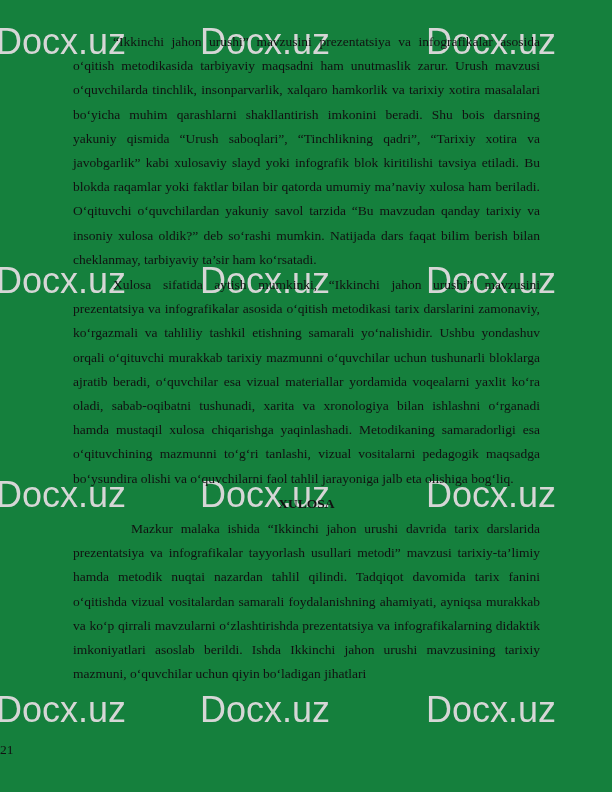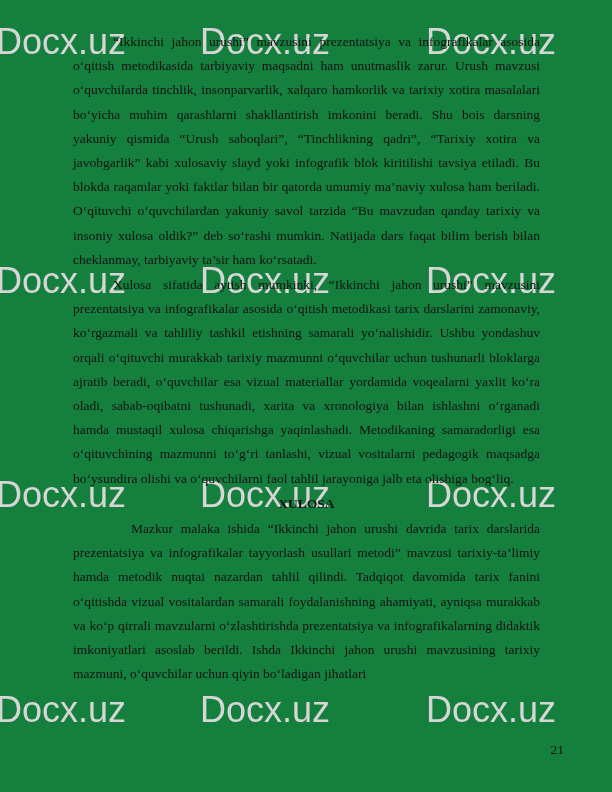--- a/index.html
+++ b/index.html
@@ -16,21 +16,21 @@
       position: absolute; left: 72px; top: 29px; width: 469px; z-index: 1;
       font-family: "Liberation Serif", "DejaVu Serif", serif;
       font-size: 13.5px; line-height: 24.2px; color: #111111;
     }
     .para { margin: 1px; text-align: justify; text-indent: 40px; }
     .para.indent2 { text-indent: 58px; }
     .heading {
       margin: 0; text-align: center; font-weight: bold; font-size: 13.5px; line-height: 24.2px;
     }
     .page-number {
-      position: absolute; left: 0; width: 564px; top: 742px; text-align: right; z-index: 1;
+      position: absolute; left: 0; width: 564px; top: 742px; text-align: left; z-index: 1;
       font-family: "Liberation Serif", "DejaVu Serif", serif; font-size: 13.5px; color: #111111;
     }
   </style>
 </head>
 <body>
 
 <div class="page">
 
   <div class="wm-layer">
     <span class="wm" style="left:-4px; top:24px;">Docx.uz</span>

